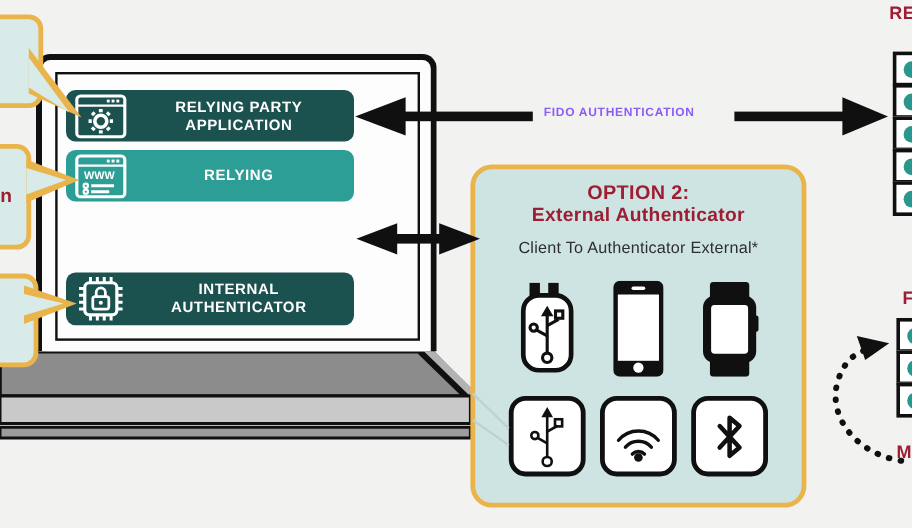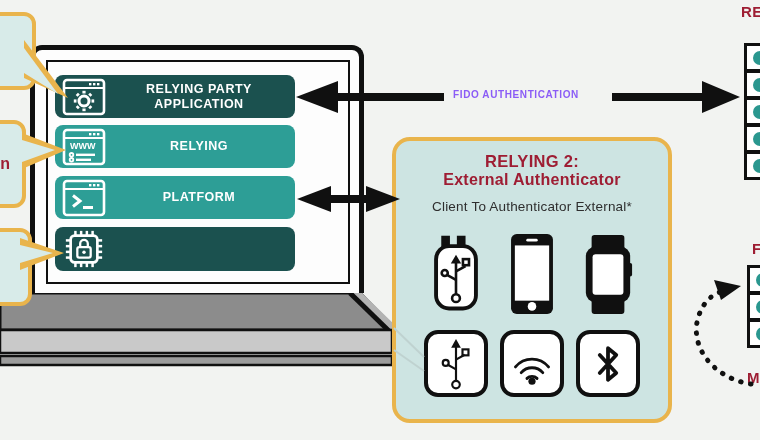--- a/index.html
+++ b/index.html
@@ -102,34 +102,20 @@
         <text x="8" y="21" font-size="9" font-weight="bold" fill="#fff" font-family="Liberation Sans, sans-serif">WWW</text>
         <circle cx="9.5" cy="26.8" r="1.8" fill="none" stroke="#fff" stroke-width="1.8"></circle>
         <line x1="14" y1="26.8" x2="33" y2="26.8" stroke="#fff" stroke-width="2.4"></line>
         <circle cx="9.5" cy="31.8" r="1.8" fill="none" stroke="#fff" stroke-width="1.8"></circle>
         <line x1="14" y1="31.8" x2="29" y2="31.8" stroke="#fff" stroke-width="2.4"></line>
       </svg>
     </span>
     <span class="lbl">RELYING</span>
   </div>
 
-  <div class="bar light" style="top:176px;">
-    <span class="ic">
-      <svg width="44" height="38" viewBox="0 0 44 38">
-        <rect x="2" y="2" width="40" height="34" rx="3" fill="none" stroke="#fff" stroke-width="2.6"></rect>
-        <line x1="2" y1="10" x2="42" y2="10" stroke="#fff" stroke-width="2"></line>
-        <rect x="27" y="5" width="2.4" height="2.4" fill="#fff"></rect>
-          <rect x="31" y="5" width="2.4" height="2.4" fill="#fff"></rect>
-          <rect x="35" y="5" width="2.4" height="2.4" fill="#fff"></rect>
-        <polyline points="11,16.5 18,22 11,27.5" fill="none" stroke="#fff" stroke-width="3"></polyline>
-        <line x1="21" y1="28.5" x2="31" y2="28.5" stroke="#fff" stroke-width="3"></line>
-      </svg>
-    </span>
-    <span class="lbl">PLATFORM</span>
-  </div>
 
   <div class="bar dark" style="top:227px;height:44px;">
     <span class="ic">
       <svg width="46" height="42" viewBox="0 0 48 44">
         <g stroke="#fff" stroke-width="2.6">
           <line x1="15" y1="3" x2="15" y2="8"></line>
             <line x1="21" y1="3" x2="21" y2="8"></line>
             <line x1="27" y1="3" x2="27" y2="8"></line>
             <line x1="33" y1="3" x2="33" y2="8"></line>
           <line x1="15" y1="36" x2="15" y2="41"></line>
@@ -144,20 +130,21 @@
             <line x1="38" y1="19" x2="43" y2="19"></line>
             <line x1="38" y1="25" x2="43" y2="25"></line>
             <line x1="38" y1="31" x2="43" y2="31"></line>
         </g>
         <rect x="10" y="8" width="28" height="28" rx="4" fill="none" stroke="#fff" stroke-width="2.8"></rect>
         <path d="M20 20 V16.5 A4 4 0 0 1 28 16.5 V20" fill="none" stroke="#fff" stroke-width="2.4"></path>
         <rect x="17" y="20" width="14" height="11" rx="2" fill="none" stroke="#fff" stroke-width="2.4"></rect>
         <circle cx="24" cy="25.5" r="1.8" fill="#fff"></circle>
       </svg>
     </span>
+    <span class="lbl">INTERNAL AUTHENTICATOR</span>
   </div>
 
   <div class="rp-label" style="left:741px;top:3px;">RE</div>
   <div class="chk" style="left:744px;top:43px;">
       <span class="dot"></span>
     </div>
   <div class="chk" style="left:744px;top:70px;">
       <span class="dot"></span>
     </div>
   <div class="chk" style="left:744px;top:97px;">
@@ -176,21 +163,21 @@
     </div>
   <div class="chk" style="left:747px;top:292px;">
       <span class="dot"></span>
     </div>
   <div class="chk" style="left:747px;top:319px;">
       <span class="dot"></span>
     </div>
   <div class="rp-label" style="left:747px;top:369px;">M</div>
 
   <div id="option2">
-    <div class="t1">RELYING 2:</div>
+    <div class="t1">OPTION 2:</div>
     <div class="t2">External Authenticator</div>
     <div class="sub">Client To Authenticator External*</div>
 
     <div class="devrow">
       <span class="cell">
         <svg width="52" height="82" viewBox="0 0 60 90">
           <rect x="13" y="2" width="10" height="13" fill="#101010"></rect>
           <rect x="31" y="2" width="10" height="13" fill="#101010"></rect>
           <rect x="7" y="14" width="46" height="72" rx="15" fill="#fff" stroke="#101010" stroke-width="4.5"></rect>
           <g stroke="#101010" stroke-width="3" fill="none">

